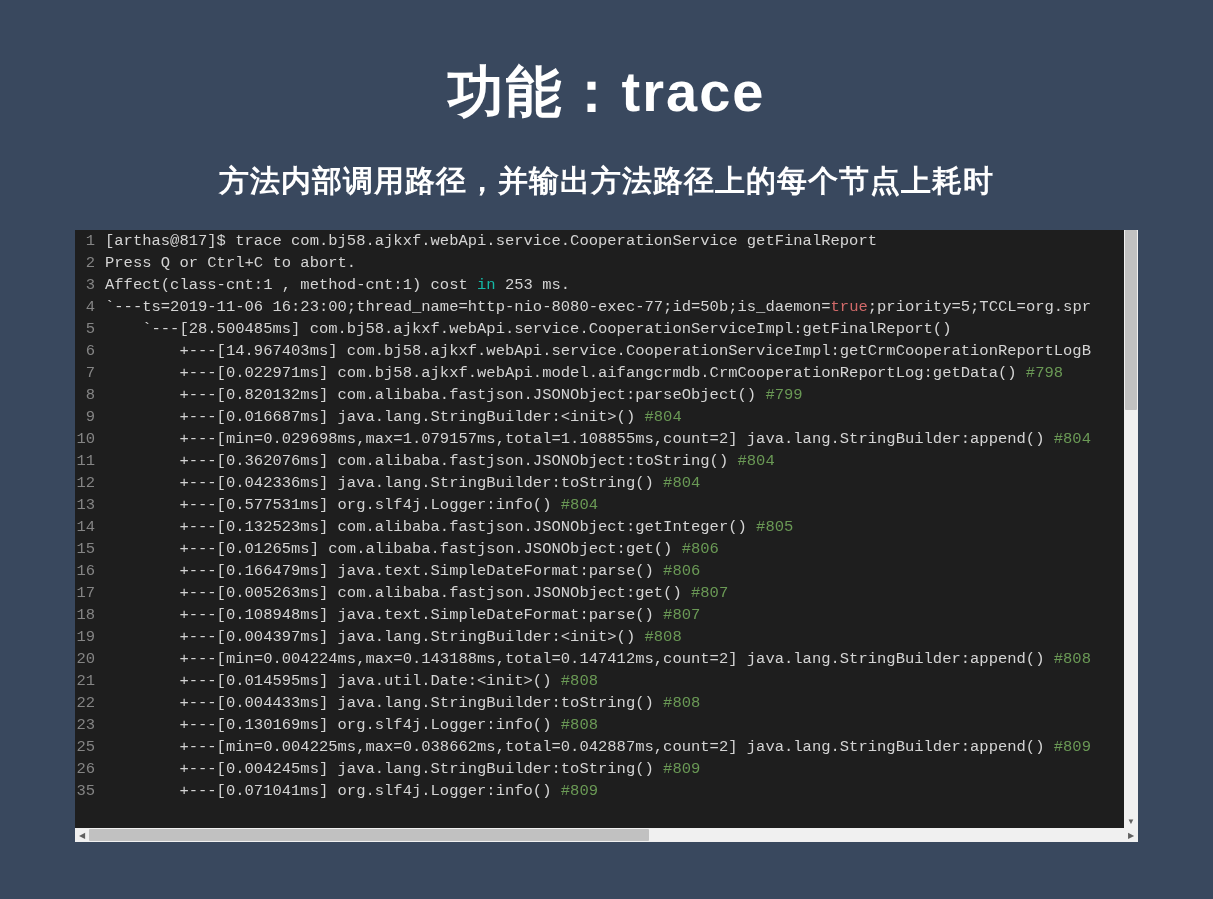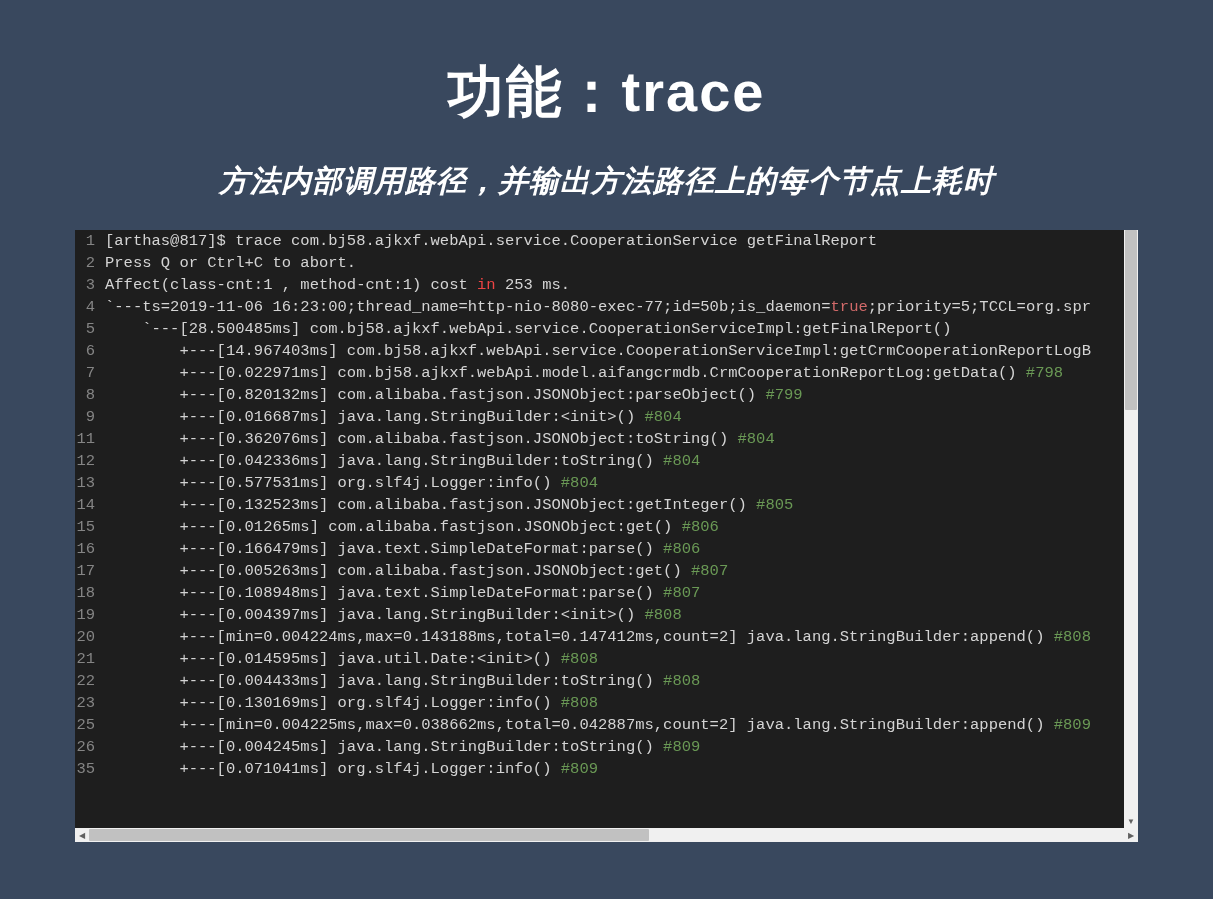--- a/index.html
+++ b/index.html
@@ -24,21 +24,20 @@
     font-weight: bold;
     margin-bottom: 30px;
     letter-spacing: 2px;
   }
   .subtitle {
     color: #ffffff;
     font-size: 30px;
     font-weight: bold;
     margin-bottom: 28px;
     letter-spacing: 1px;
-    font-style: italic;
   }
   .terminal-wrap {
     width: 100%;
     height: 612px;
     background: #ffffff;
     padding: 0;
     position: relative;
   }
   .terminal {
     width: calc(100% - 14px);
@@ -62,21 +61,21 @@
   }
   .gutter {
     width: 30px;
     min-width: 30px;
     text-align: right;
     color: #858585;
     padding-right: 10px;
     user-select: none;
   }
   .content { flex: 1; white-space: pre; }
-  .kw-in { color: #ef4444; }
+  .kw-in { color: #14b8a6; }
   .kw-true { color: #d16969; }
   .comment { color: #6a9955; }
   .scroll-v {
     position: absolute;
     right: 0;
     top: 0;
     bottom: 14px;
     width: 14px;
     background: #f0f0f0;
   }
@@ -143,20 +142,21 @@
       <div class="code-area" id="code-area">
           <div class="line"><span class="gutter">1</span><span class="content"><span>[arthas@817]$ trace com.bj58.ajkxf.webApi.service.CooperationService getFinalReport</span></span></div>
           <div class="line"><span class="gutter">2</span><span class="content"><span>Press Q or Ctrl+C to abort.</span></span></div>
           <div class="line"><span class="gutter">3</span><span class="content"><span>Affect(class-cnt:1 , method-cnt:1) cost </span><span class="kw-in">in</span><span> 253 ms.</span></span></div>
           <div class="line"><span class="gutter">4</span><span class="content"><span>`---ts=2019-11-06 16:23:00;thread_name=http-nio-8080-exec-77;id=50b;is_daemon=</span><span class="kw-true">true</span><span>;priority=5;TCCL=org.spr</span></span></div>
           <div class="line"><span class="gutter">5</span><span class="content"><span>    `---[28.500485ms] com.bj58.ajkxf.webApi.service.CooperationServiceImpl:getFinalReport()</span></span></div>
           <div class="line"><span class="gutter">6</span><span class="content"><span>        +---[14.967403ms] com.bj58.ajkxf.webApi.service.CooperationServiceImpl:getCrmCooperationReportLogB</span></span></div>
           <div class="line"><span class="gutter">7</span><span class="content"><span>        +---[0.022971ms] com.bj58.ajkxf.webApi.model.aifangcrmdb.CrmCooperationReportLog:getData() </span><span class="comment">#798</span></span></div>
           <div class="line"><span class="gutter">8</span><span class="content"><span>        +---[0.820132ms] com.alibaba.fastjson.JSONObject:parseObject() </span><span class="comment">#799</span></span></div>
           <div class="line"><span class="gutter">9</span><span class="content"><span>        +---[0.016687ms] java.lang.StringBuilder:&lt;init&gt;() </span><span class="comment">#804</span></span></div>
+          <div class="line"><span class="gutter">10</span><span class="content"><span>        +---[min=0.029698ms,max=1.079157ms,total=1.108855ms,count=2] java.lang.StringBuilder:append() </span><span class="comment">#804</span></span></div>
           <div class="line"><span class="gutter">11</span><span class="content"><span>        +---[0.362076ms] com.alibaba.fastjson.JSONObject:toString() </span><span class="comment">#804</span></span></div>
           <div class="line"><span class="gutter">12</span><span class="content"><span>        +---[0.042336ms] java.lang.StringBuilder:toString() </span><span class="comment">#804</span></span></div>
           <div class="line"><span class="gutter">13</span><span class="content"><span>        +---[0.577531ms] org.slf4j.Logger:info() </span><span class="comment">#804</span></span></div>
           <div class="line"><span class="gutter">14</span><span class="content"><span>        +---[0.132523ms] com.alibaba.fastjson.JSONObject:getInteger() </span><span class="comment">#805</span></span></div>
           <div class="line"><span class="gutter">15</span><span class="content"><span>        +---[0.01265ms] com.alibaba.fastjson.JSONObject:get() </span><span class="comment">#806</span></span></div>
           <div class="line"><span class="gutter">16</span><span class="content"><span>        +---[0.166479ms] java.text.SimpleDateFormat:parse() </span><span class="comment">#806</span></span></div>
           <div class="line"><span class="gutter">17</span><span class="content"><span>        +---[0.005263ms] com.alibaba.fastjson.JSONObject:get() </span><span class="comment">#807</span></span></div>
           <div class="line"><span class="gutter">18</span><span class="content"><span>        +---[0.108948ms] java.text.SimpleDateFormat:parse() </span><span class="comment">#807</span></span></div>
           <div class="line"><span class="gutter">19</span><span class="content"><span>        +---[0.004397ms] java.lang.StringBuilder:&lt;init&gt;() </span><span class="comment">#808</span></span></div>
           <div class="line"><span class="gutter">20</span><span class="content"><span>        +---[min=0.004224ms,max=0.143188ms,total=0.147412ms,count=2] java.lang.StringBuilder:append() </span><span class="comment">#808</span></span></div>

